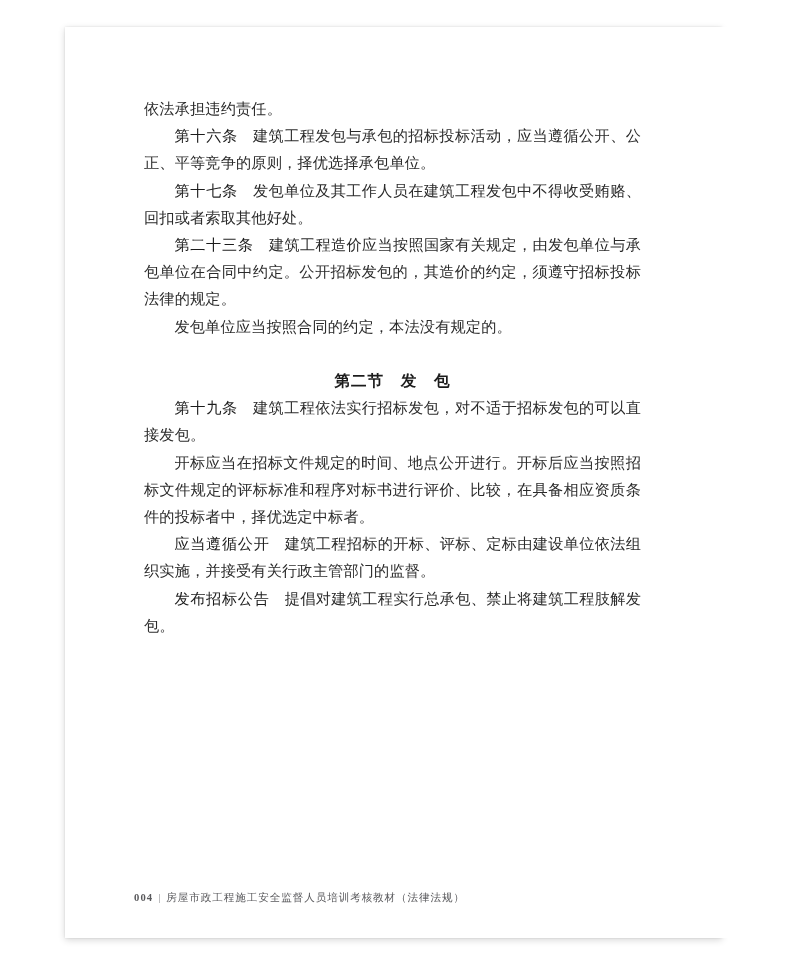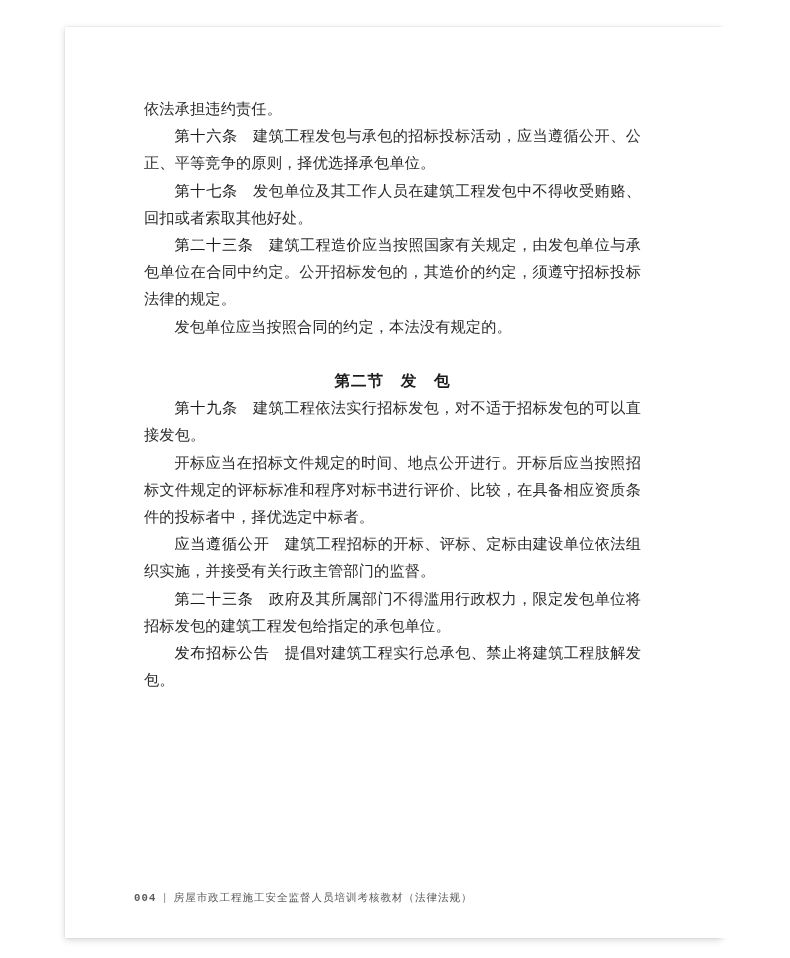--- a/index.html
+++ b/index.html
@@ -82,21 +82,21 @@
   }
 
   #footer {
     position: absolute;
     left: 69px;
     top: 864px;
     width: 520px;
     font-size: 10.6px;
     line-height: 14px;
     color: #59595c;
-    font-family: Liberation Mono, monospace;
+    font-family: Liberation Serif, serif;
     letter-spacing: 0.9px;
     white-space: nowrap;
   }
   #footer .folio {
     font-weight: bold;
     letter-spacing: 1.1px;
   }
   #footer .bar {
     padding: 0 5px;
     color: #8a8a8d;
@@ -143,23 +143,20 @@
 
     <p class="para">
       <span>开标应当在招标文件规定的时间、地点公开进行。开标后应当按照招标文件规定的评标标准和程序对标书进行评价、比较，在具备相应资质条件的投标者中，择优选定中标者。</span>
     </p>
 
     <p class="para">
       <span class="artnum">应当遵循公开</span><span class="sep"></span><span>建筑工程招标的开标、评标、定标由建设单位依法组织实施，并接受有关行政主管部门的监督。</span>
     </p>
 
 
-    <p class="para">
-      <span class="artnum">第二十三条</span><span class="sep"></span><span>政府及其所属部门不得滥用行政权力，限定发包单位将招标发包的建筑工程发包给指定的承包单位。</span>
-    </p>
 
     <p class="para">
       <span class="artnum">发布招标公告</span><span class="sep"></span><span>提倡对建筑工程实行总承包、禁止将建筑工程肢解发包。</span>
     </p>
 
   </div>
 
   <div id="footer">
     <span class="folio">004</span><span class="bar">|</span><span>房屋市政工程施工安全监督人员培训考核教材（法律法规）</span>
   </div>

